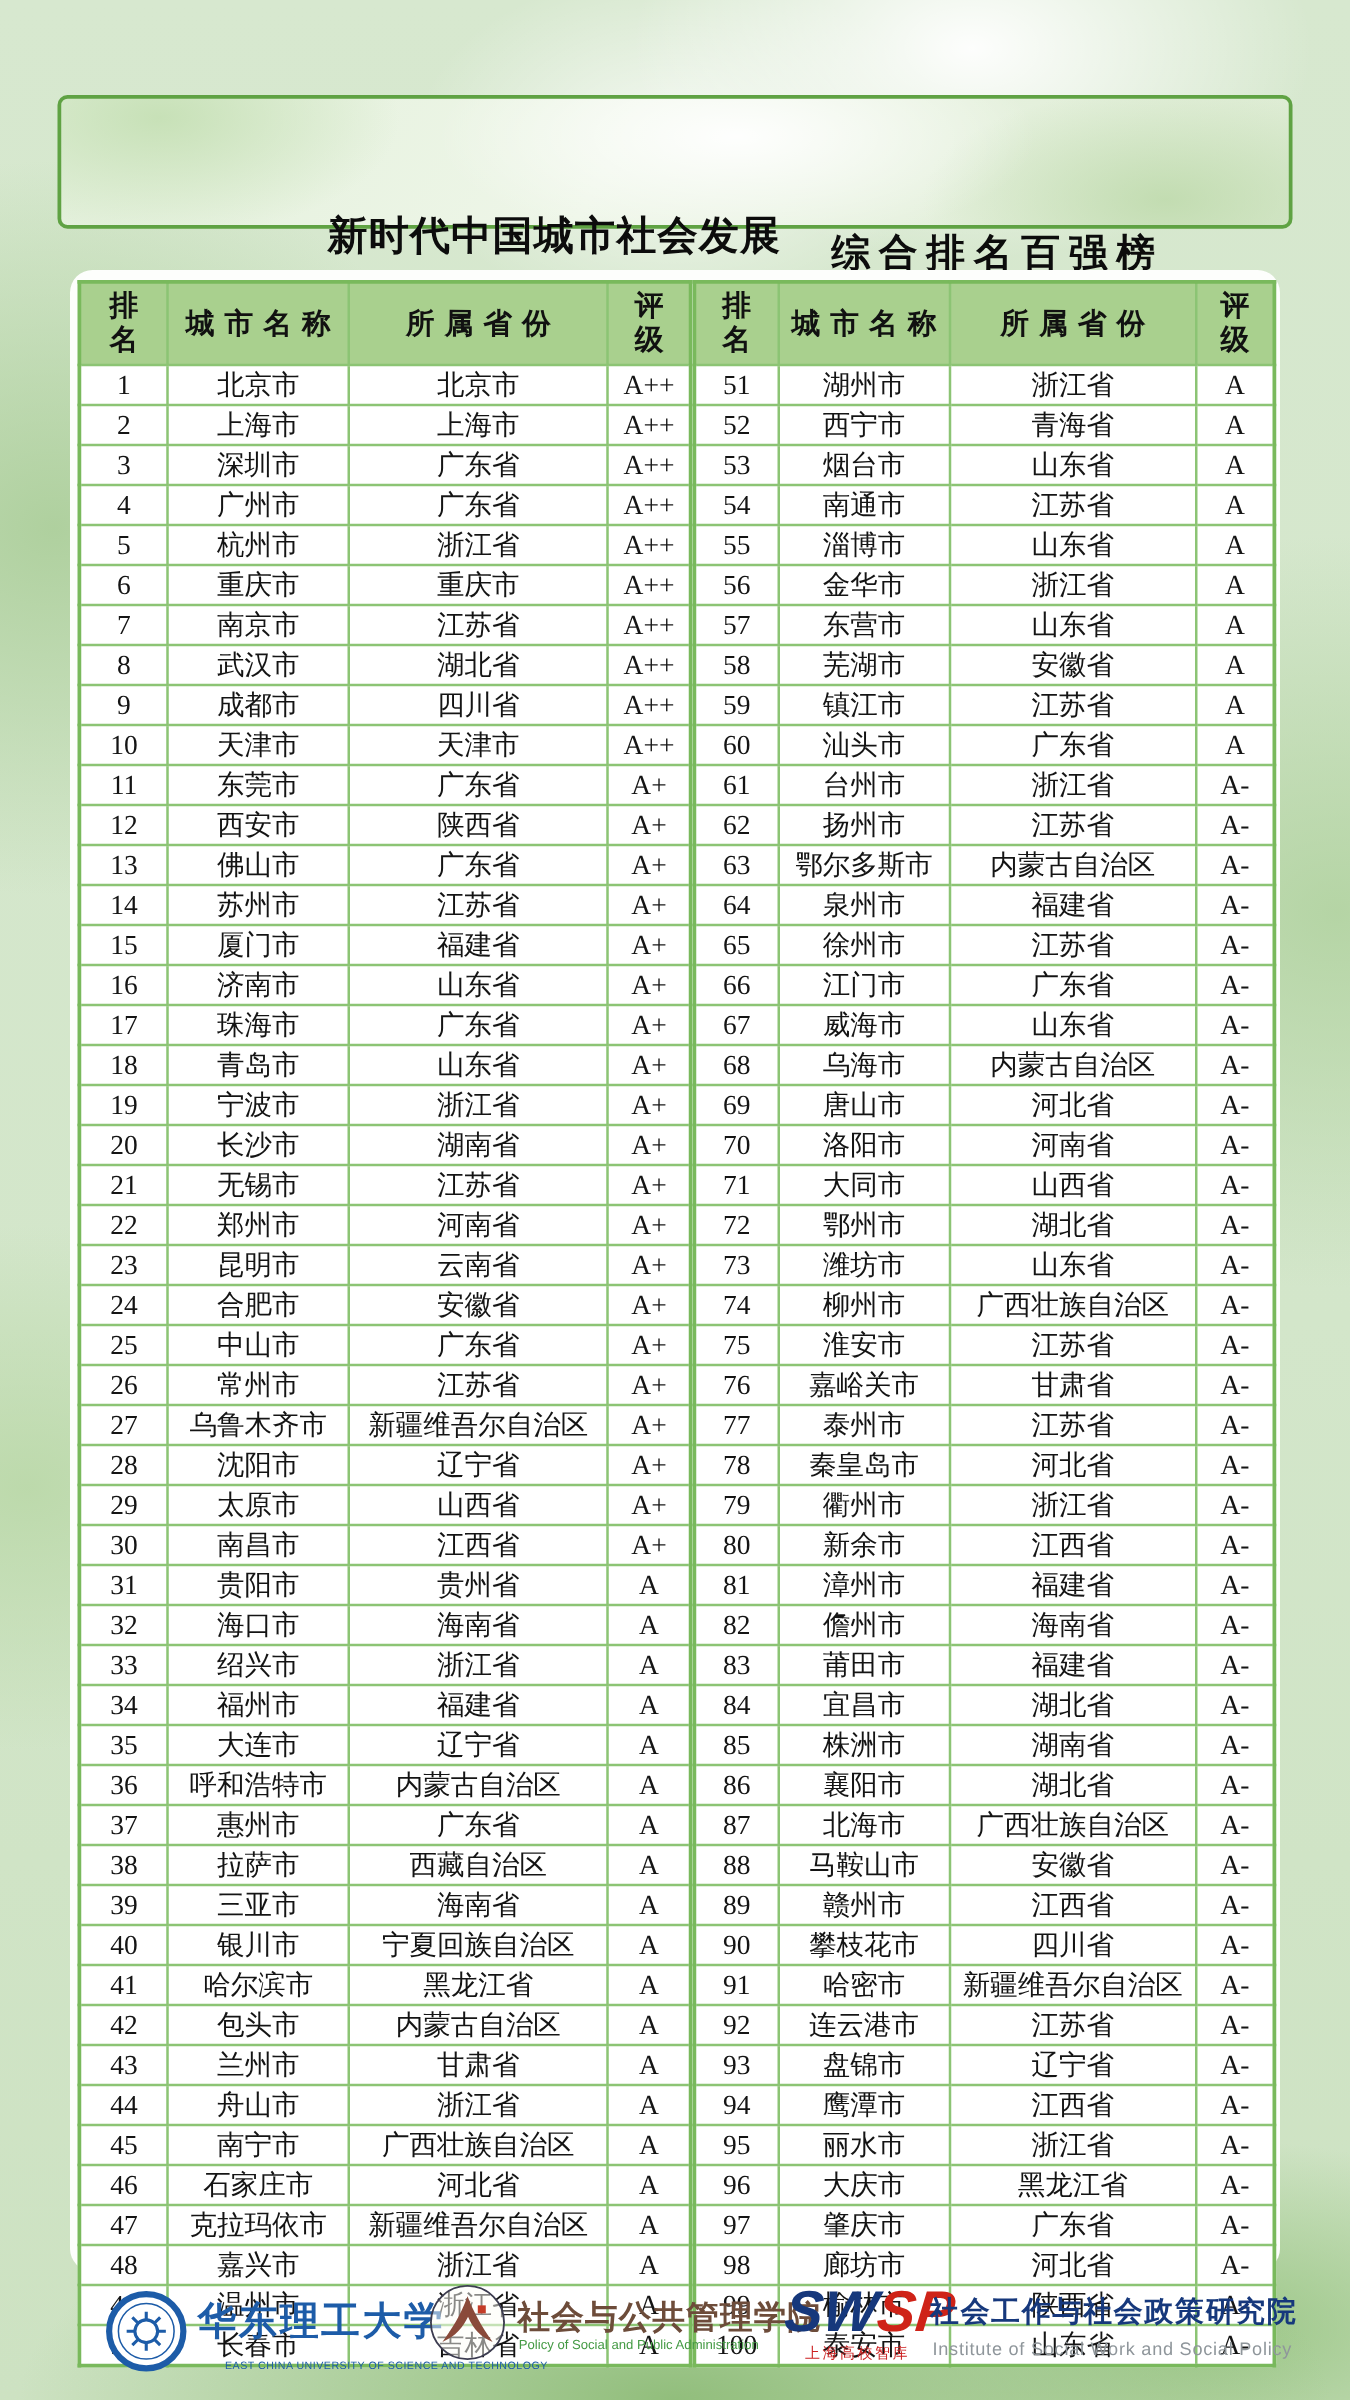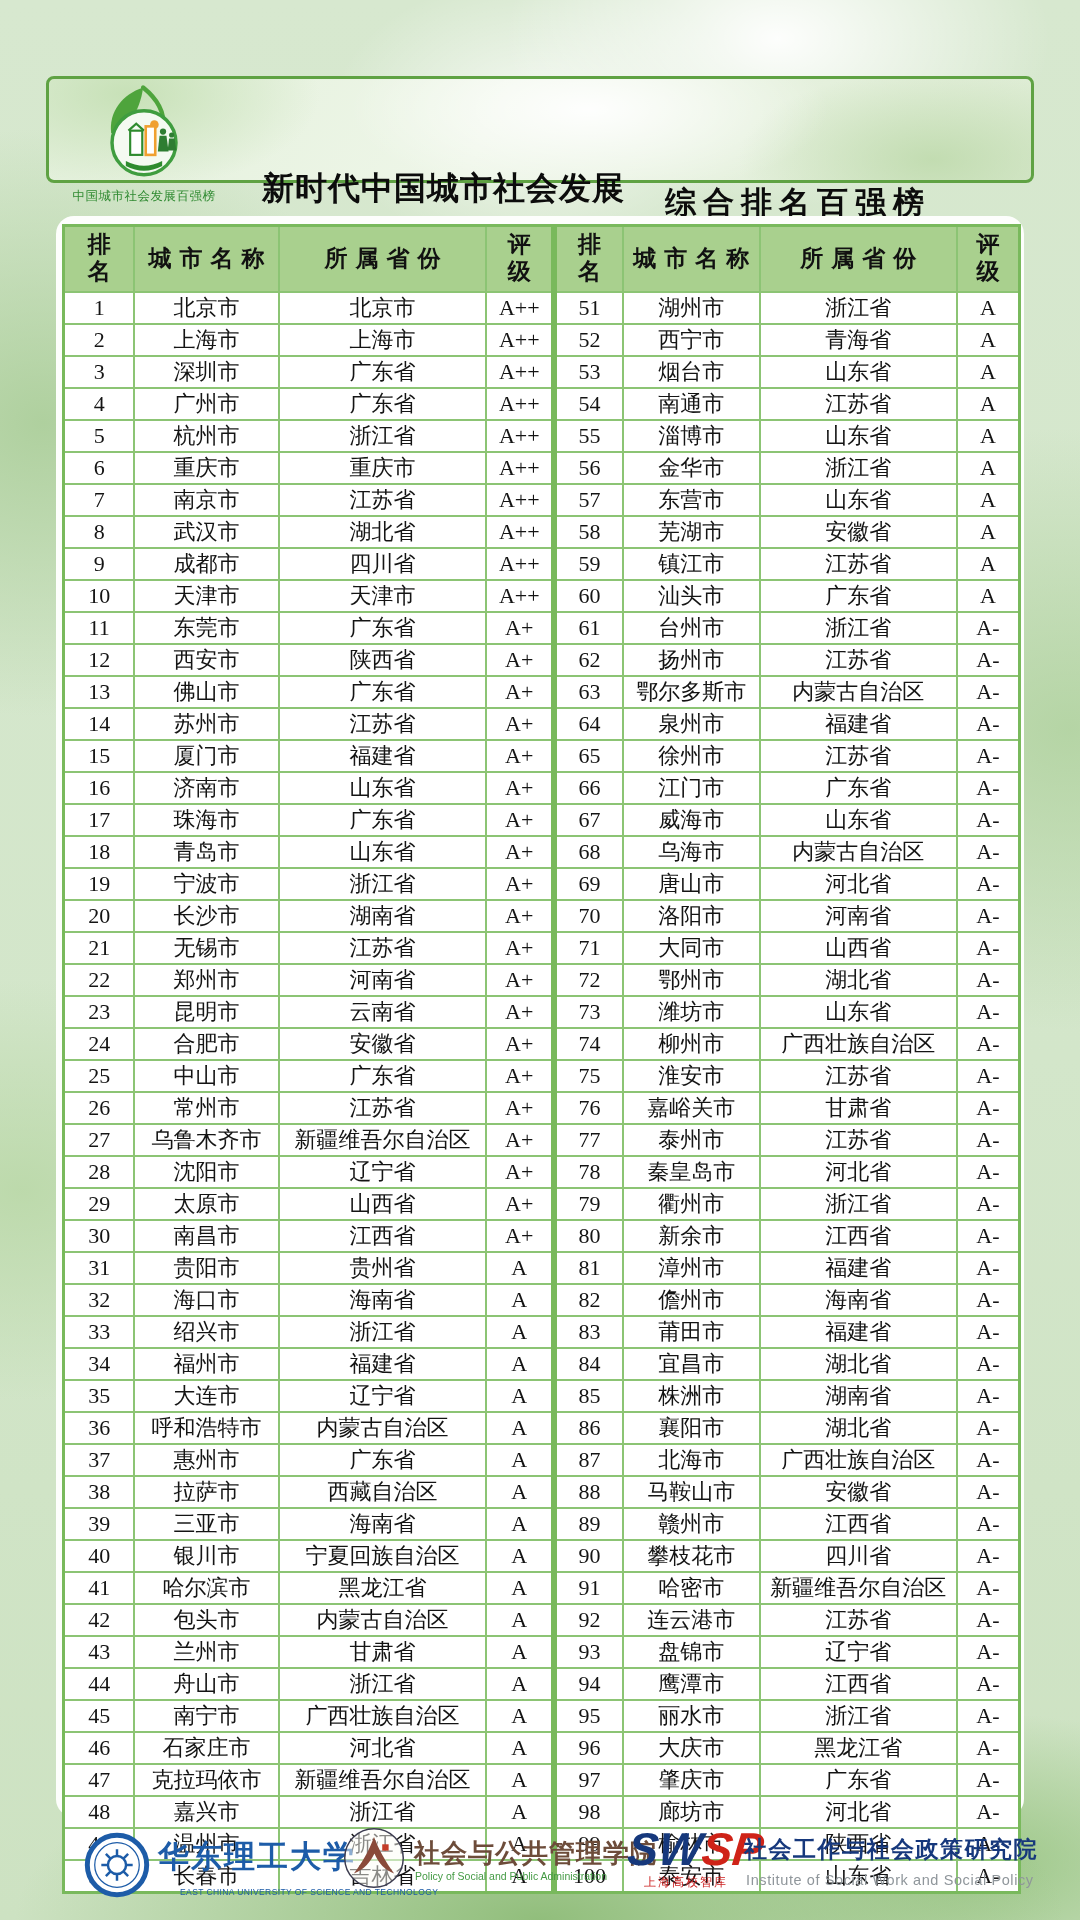--- a/index.html
+++ b/index.html
@@ -73,39 +73,20 @@
 
 <div class="canvas">
 
   <div class="header-card">
     <div class="main-title">新时代中国城市社会发展</div>
     <div class="year">2024</div>
     <div class="year-line"></div>
     <div class="right-title">综合排名百强榜</div>
   </div>
 
-  <div class="logo-wrap">
-    <svg width="96" height="102" viewBox="0 0 110 118">
-      <path d="M54 4 C30 12 14 32 17 57 C36 51 50 33 54 4 Z" fill="#4ea43c"></path>
-      <path d="M54 4 C70 17 79 32 77 49" fill="none" stroke="#4ea43c" stroke-width="5" stroke-linecap="round"></path>
-      <circle cx="55" cy="68" r="37" fill="#f4faf1" stroke="#3f9d3f" stroke-width="4"></circle>
-      <circle cx="67" cy="47" r="5" fill="#f0a030"></circle>
-      <path d="M37 54 l9 -8 9 8" fill="none" stroke="#2e8b2e" stroke-width="2.5"></path>
-      <rect x="39" y="54" width="14" height="28" fill="#ffffff" stroke="#2e8b2e" stroke-width="2.5"></rect>
-      <rect x="57" y="49" width="11" height="33" fill="#ffffff" stroke="#f0a030" stroke-width="3"></rect>
-      <g fill="#2e7d32">
-        <circle cx="77" cy="55" r="3.6"></circle>
-          <path d="M73 60 h8 l2.4 18 h-12.4 z"></path>
-        <circle cx="87" cy="59" r="3"></circle>
-          <path d="M84 63 h6.4 l2 14 h-10 z"></path>
-      </g>
-      <path d="M34 89 q21 11 42 0 l0 6 q-21 11 -42 0 z" fill="#2e8b2e"></path>
-    </svg>
-    <div class="logo-caption">中国城市社会发展百强榜</div>
-  </div>
 
   <div class="content-card"></div>
 
   <table class="rank left">
     <colgroup>
         <col class="c1">
         <col class="c2">
         <col class="c3">
         <col class="c4">
       </colgroup>

